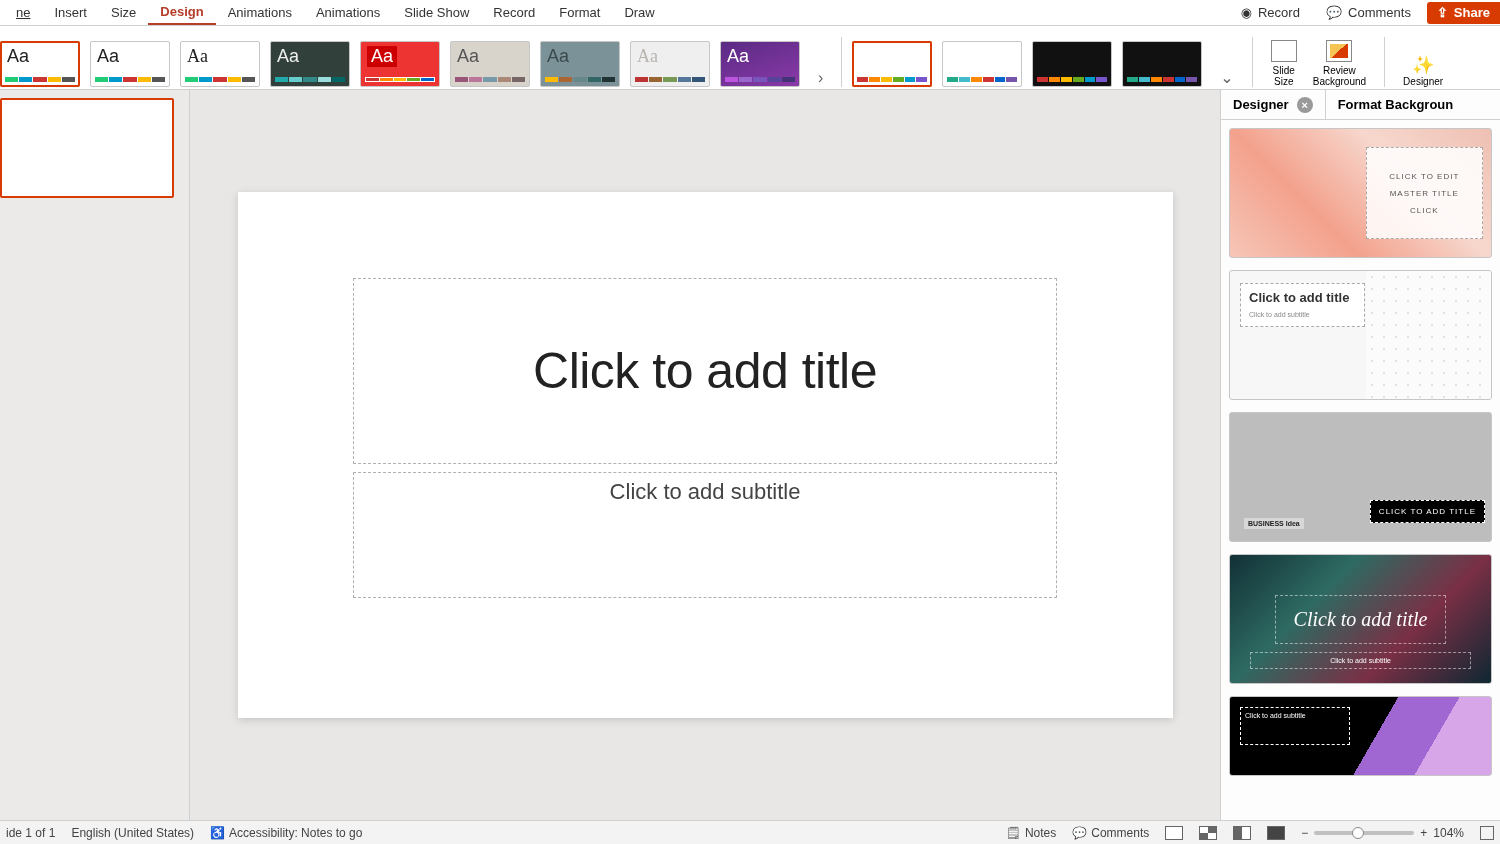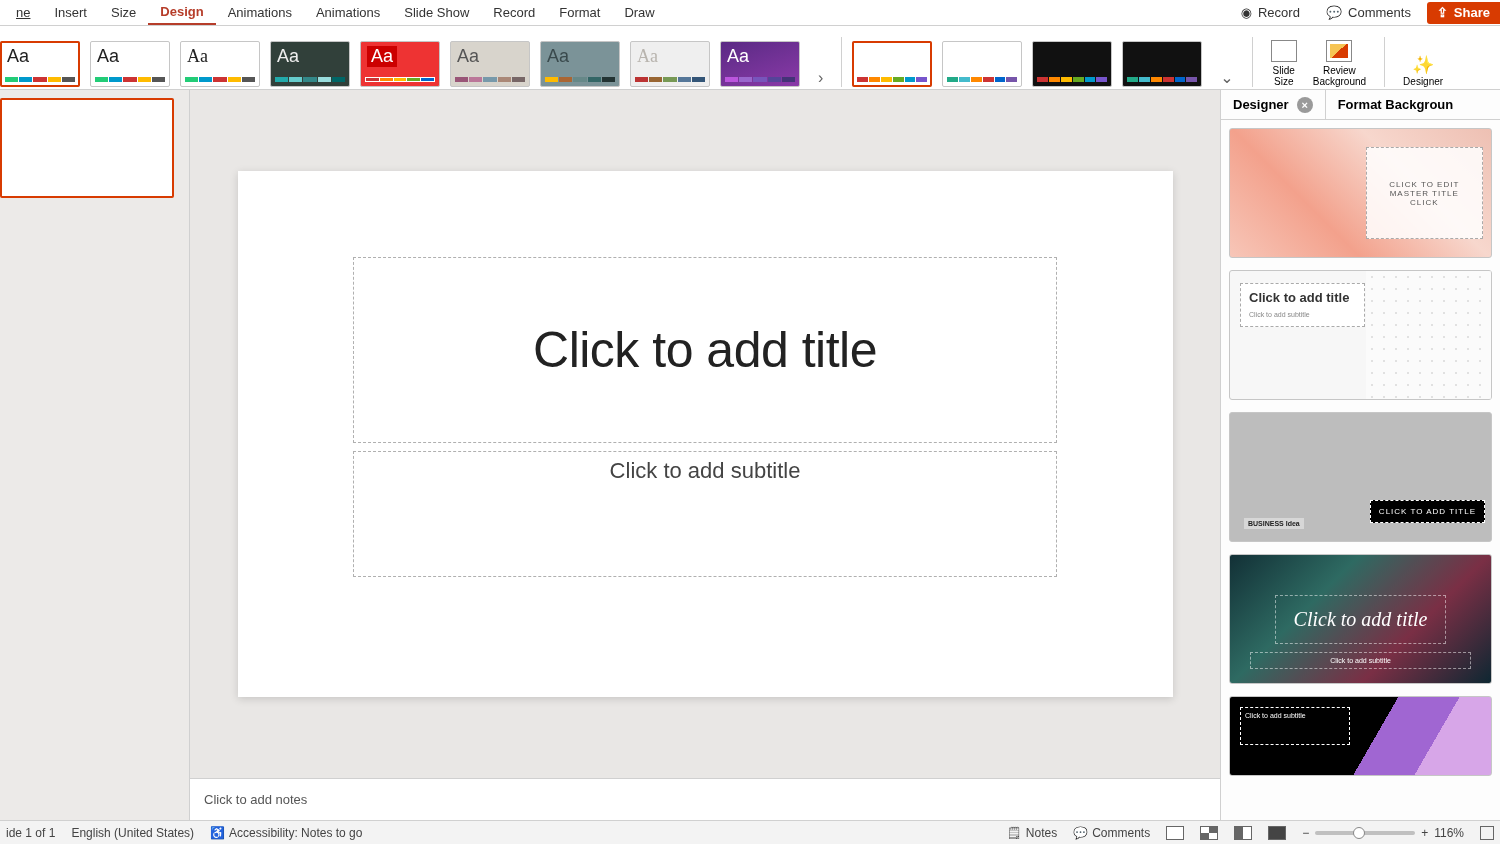--- a/index.html
+++ b/index.html
@@ -66,21 +66,21 @@
   
   .side-pane { width:280px; border-left:1px solid #d0d0d0; background:#fdfdfd; display:flex; flex-direction:column; }
   .side-tabs { height:30px; border-bottom:1px solid #d0d0d0; display:flex; align-items:center; font-size:13px; }
   .side-tabs .stab { padding:0 12px; height:100%; display:flex; align-items:center; cursor:pointer; gap:8px;font-weight:bold; }
   .side-tabs .stab.active { font-weight:600; }
   .side-tabs .close { width:16px; height:16px; border-radius:50%; background:#9a9a9a; color:#fff; font-size:11px; display:flex; align-items:center; justify-content:center; cursor:pointer; }
   .designs { flex:1; overflow-y:auto; padding:8px; display:flex; flex-direction:column; gap:12px; }
   .design-card { height:130px; border:1px solid #c6c6c6; border-radius:3px; background:#ddd; cursor:pointer;
     position:relative; display:flex; align-items:center; justify-content:center; color:#333; font-size:12px; text-align:center; background-size:cover; }
   .dc1 { background: linear-gradient(45deg,#f7c6b8,#f3a18c,#f7d7cd,#eec0b3); }
-  .dc1 .inner { position:absolute; right:8px; top:18px; bottom:18px; width:45%; background:rgba(255,255,255,.85); border:1px dashed #aaa; font-size:8px; letter-spacing:1px; display:flex; flex-direction:column; justify-content:center; color:#555;}
+  .dc1 .inner { position:absolute; right:8px; top:18px; bottom:18px; width:45%; background:rgba(255,255,255,.85); border:1px dashed #aaa; font-size:8px; letter-spacing:1px; display:flex; flex-direction:column; justify-content:center; gap:8px; color:#555;}
   .dc2 { background:#f7f7f7; }
   .dc2 .tbox { position:absolute; left:10px; top:12px; width:48%; border:1px dashed #aaa; padding:6px 8px; background:#fff; text-align:left; }
   .dc2 .tbox h4{ font-size:13px; font-weight:700; line-height:1.2;}
   .dc2 .tbox small{ font-size:7px; color:#888;}
   .dc2 .net { position:absolute; right:0; top:0; bottom:0; width:48%; background:radial-gradient(circle at 50% 50%, #ccc 1px, transparent 1px) 0 0/12px 12px, #fff; opacity:.5;}
   .dc3 { background: #bdbdbd; }
   .dc3 .overlay { position:absolute; right:6px; bottom:18px; background:#000; color:#fff; font-size:8px; padding:6px 8px; letter-spacing:1px; border:1px dashed #fff;}
   .dc3 .sticker { position:absolute; left:14px; bottom:12px; font-size:7px; font-weight:700; color:#222; background:rgba(255,255,255,.4); padding:2px 4px;}
   .dc4 { background: linear-gradient(135deg,#123036,#2e6a62,#7a2f45,#0e2732); }
   .dc4 .script { font-family: cursive; color:#fff; font-size:20px; font-style:italic; border:1px dashed rgba(255,255,255,.5); padding:12px 18px; }
@@ -299,21 +299,20 @@
     <div class="thumb"></div>
   </div>
 
   <div class="canvas-col">
     <div class="canvas-area">
       <div class="slide">
         <div class="ph-title">Click to add title</div>
         <div class="ph-sub">Click to add subtitle</div>
       </div>
     </div>
-    <div class="notes-bar">Click to add notes</div>
   </div>
 
   <div class="side-pane">
     <div class="side-tabs">
       <div class="stab active">
         <span>Designer</span>
         <span class="close">×</span>
       </div>
       <div class="stab" style="border-left:1px solid #d0d0d0">Format Backgroun</div>
     </div>
@@ -366,16 +365,16 @@
   <span class="view-ico"></span>
   <span class="view-ico grid"></span>
   <span class="view-ico read"></span>
   <span class="view-ico" style="background:#444"></span>
   <span class="zoom">
     <span>−</span>
     <span class="track">
         <span class="knob"></span>
       </span>
     <span>+</span>
-    <span>116%</span>
+    <span>104%</span>
   </span>
   <span class="sq"></span>
 </div>
 
 </body></html>

